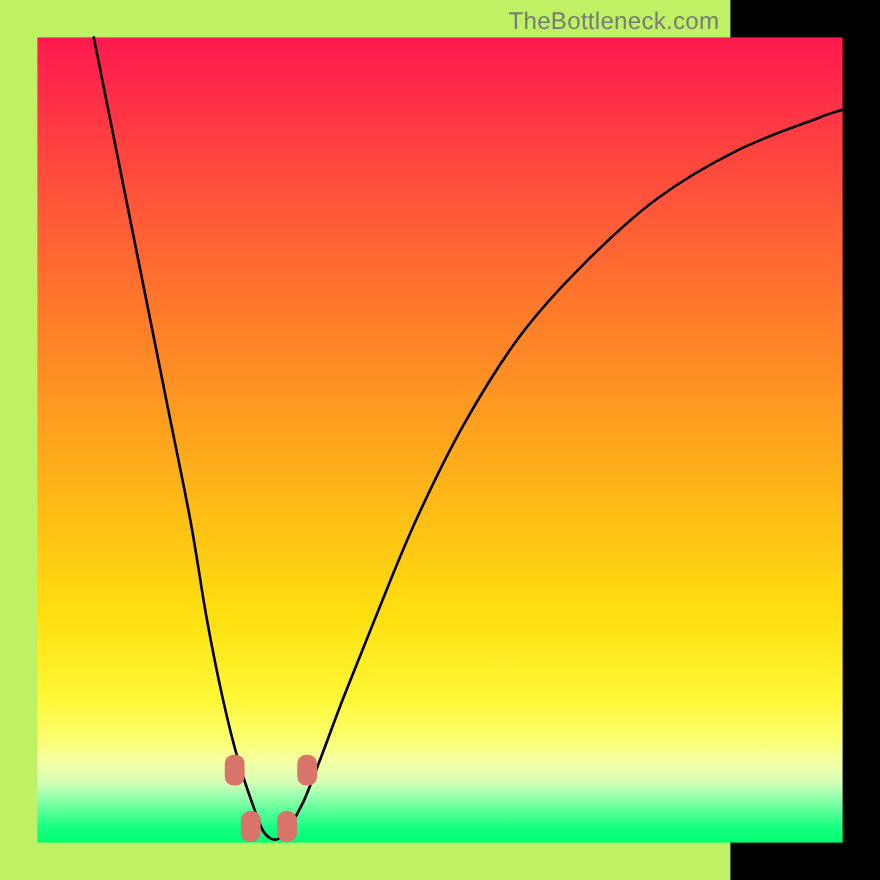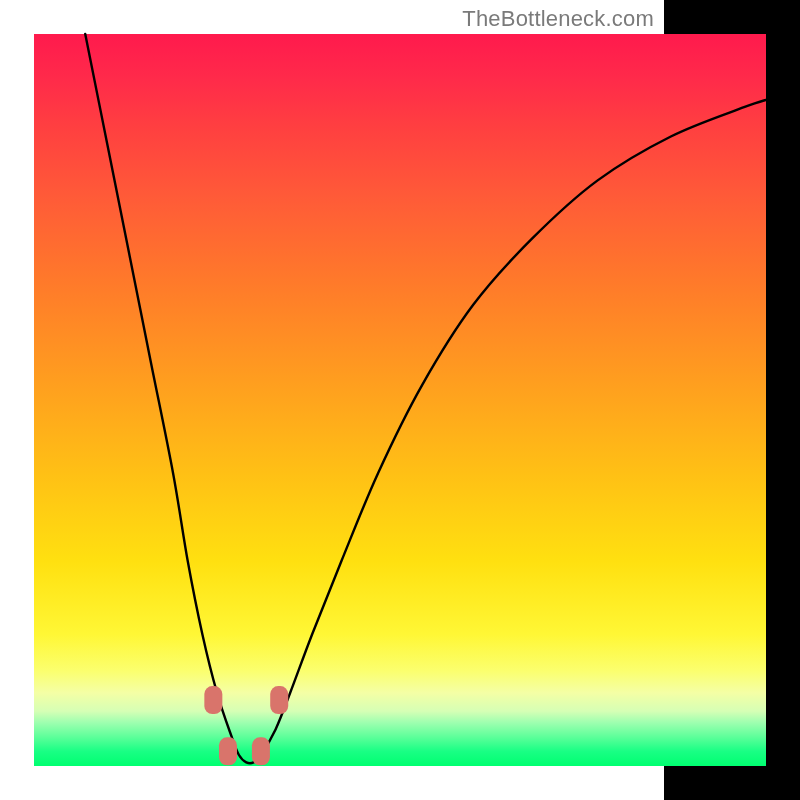--- a/index.html
+++ b/index.html
@@ -10,21 +10,21 @@
     background: #000;
     overflow: hidden;
     font-family: Arial, Helvetica, sans-serif;
   }
   .frame {
     position: absolute;
     left: 0;
     top: 0;
     width: 664px;
     height: 800px;
-    background: #ffffff;
+    background: #bef264;
   }
   .plot-area {
     position: absolute;
     left: 34px;
     top: 34px;
     width: 732px;
     height: 732px;
     
     background: linear-gradient(to bottom,
       #ff1a4d 0%,

